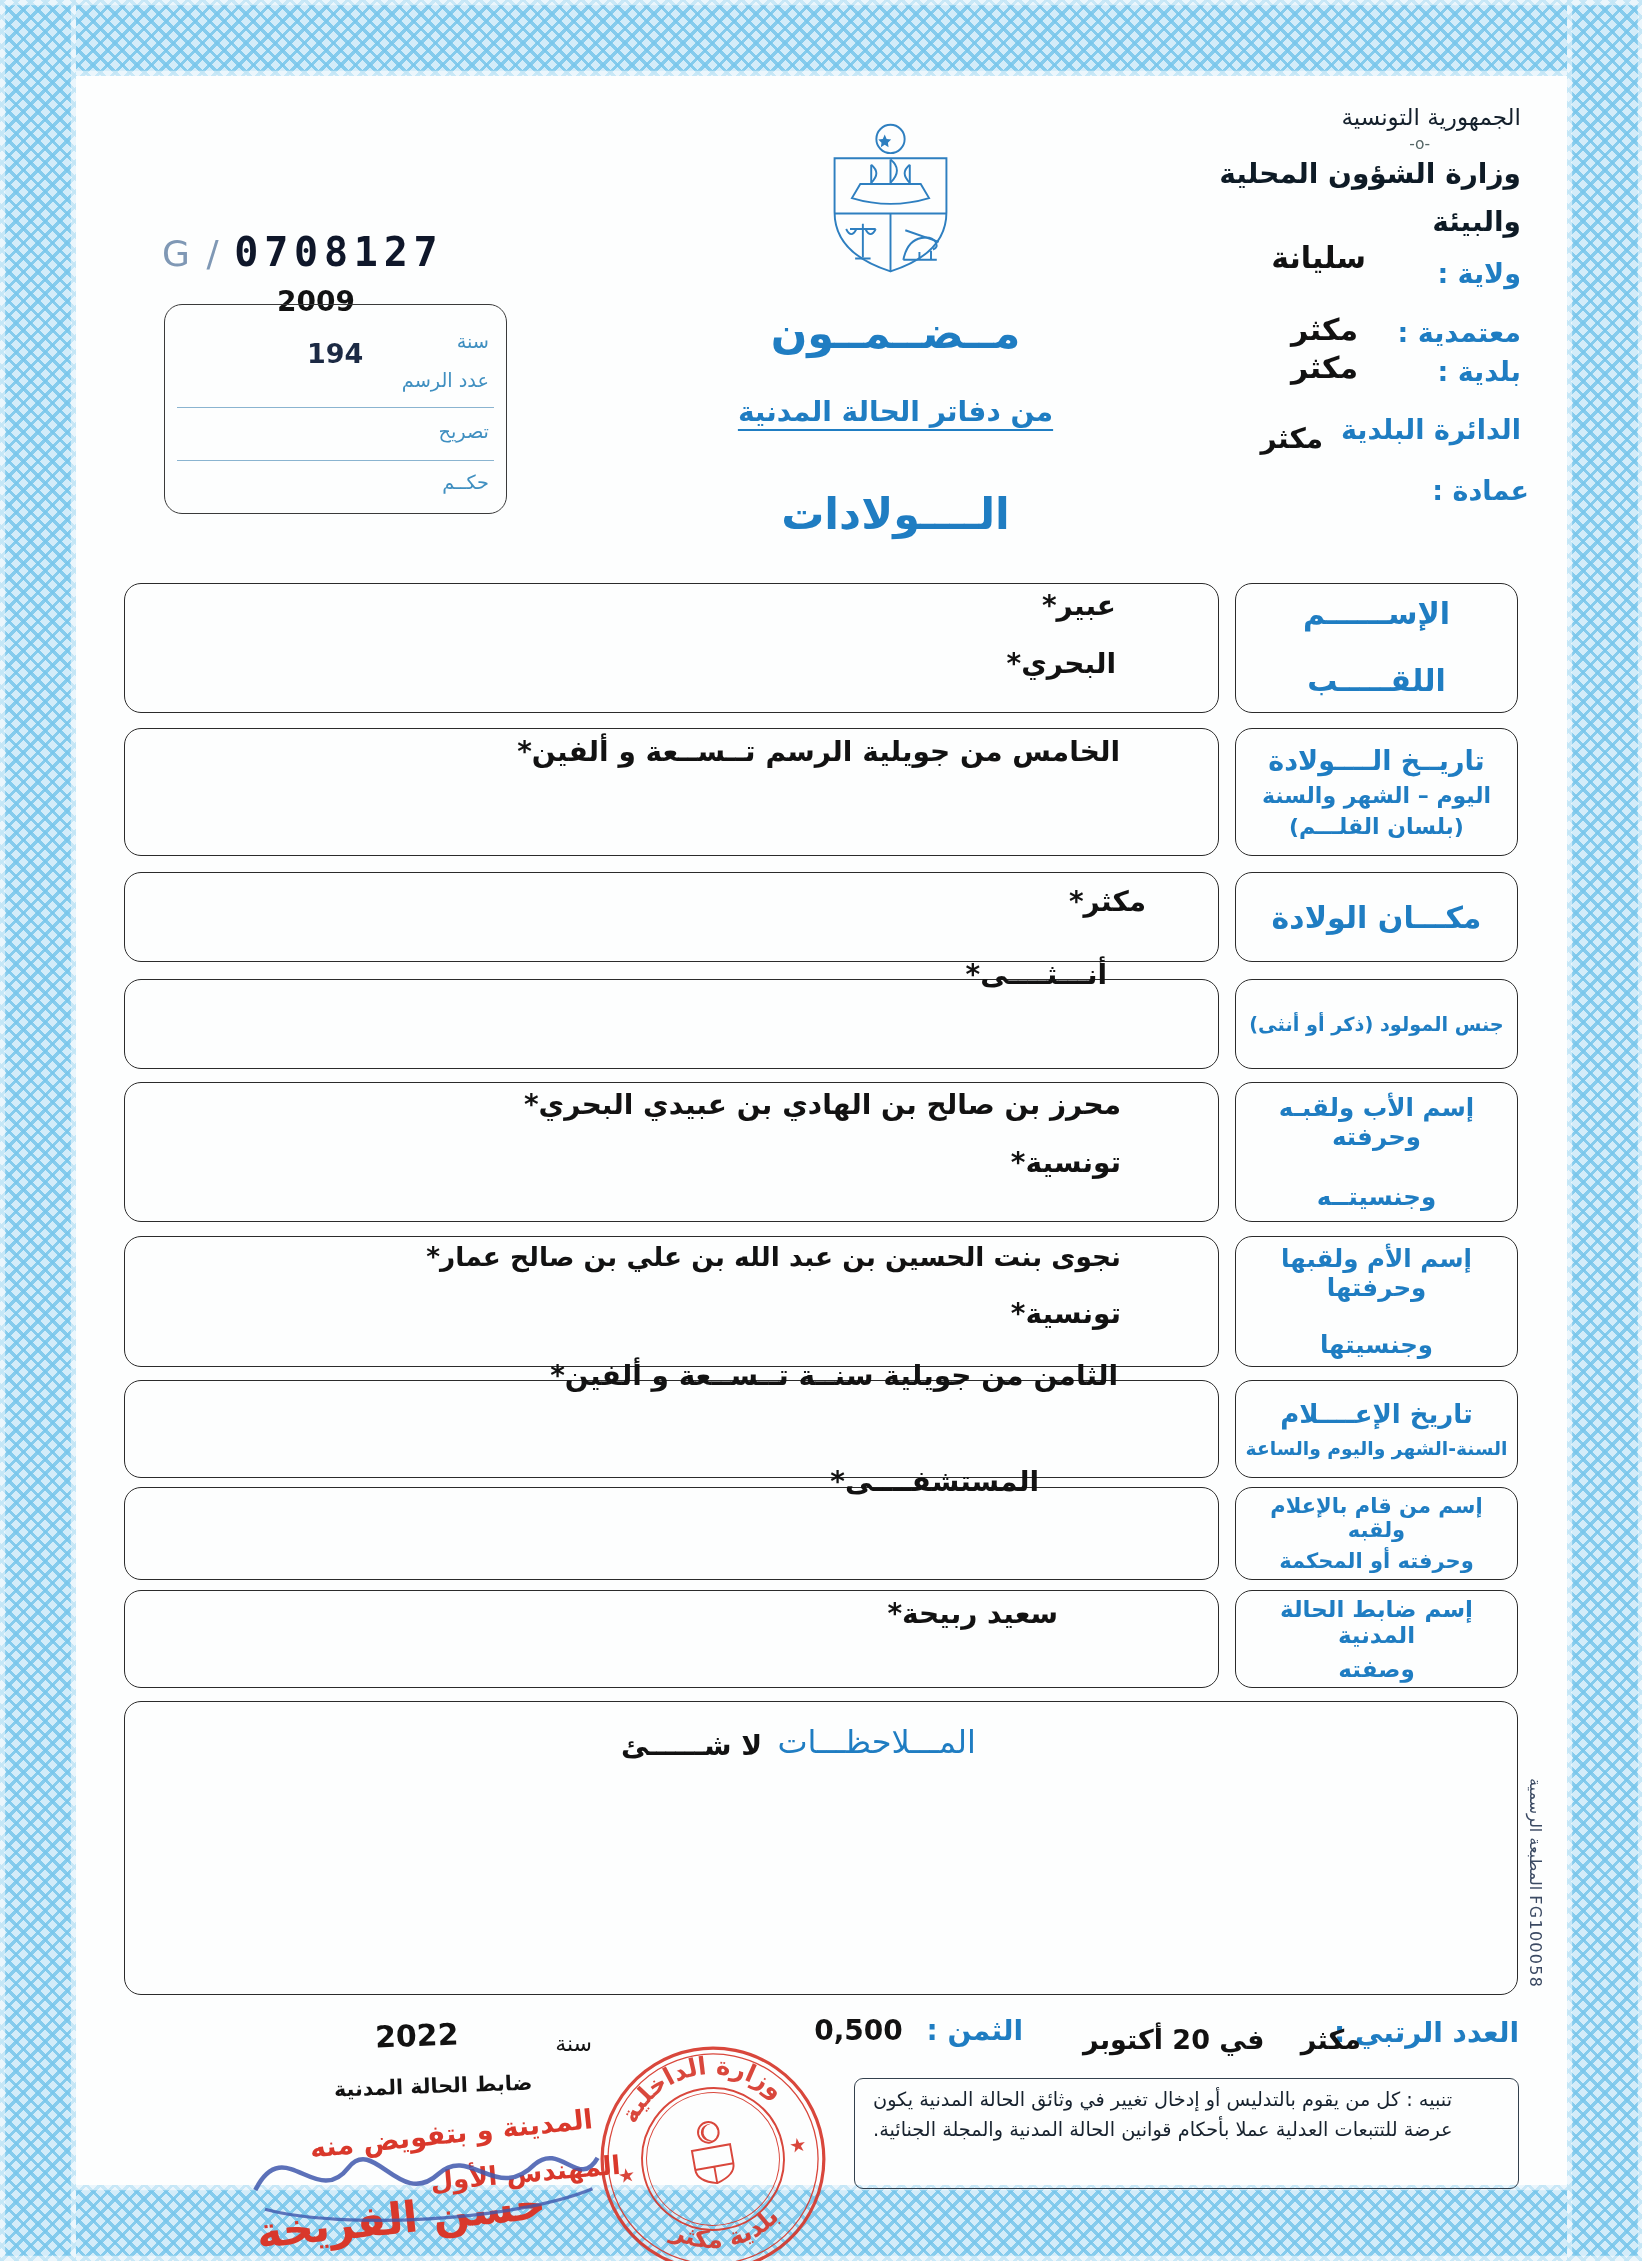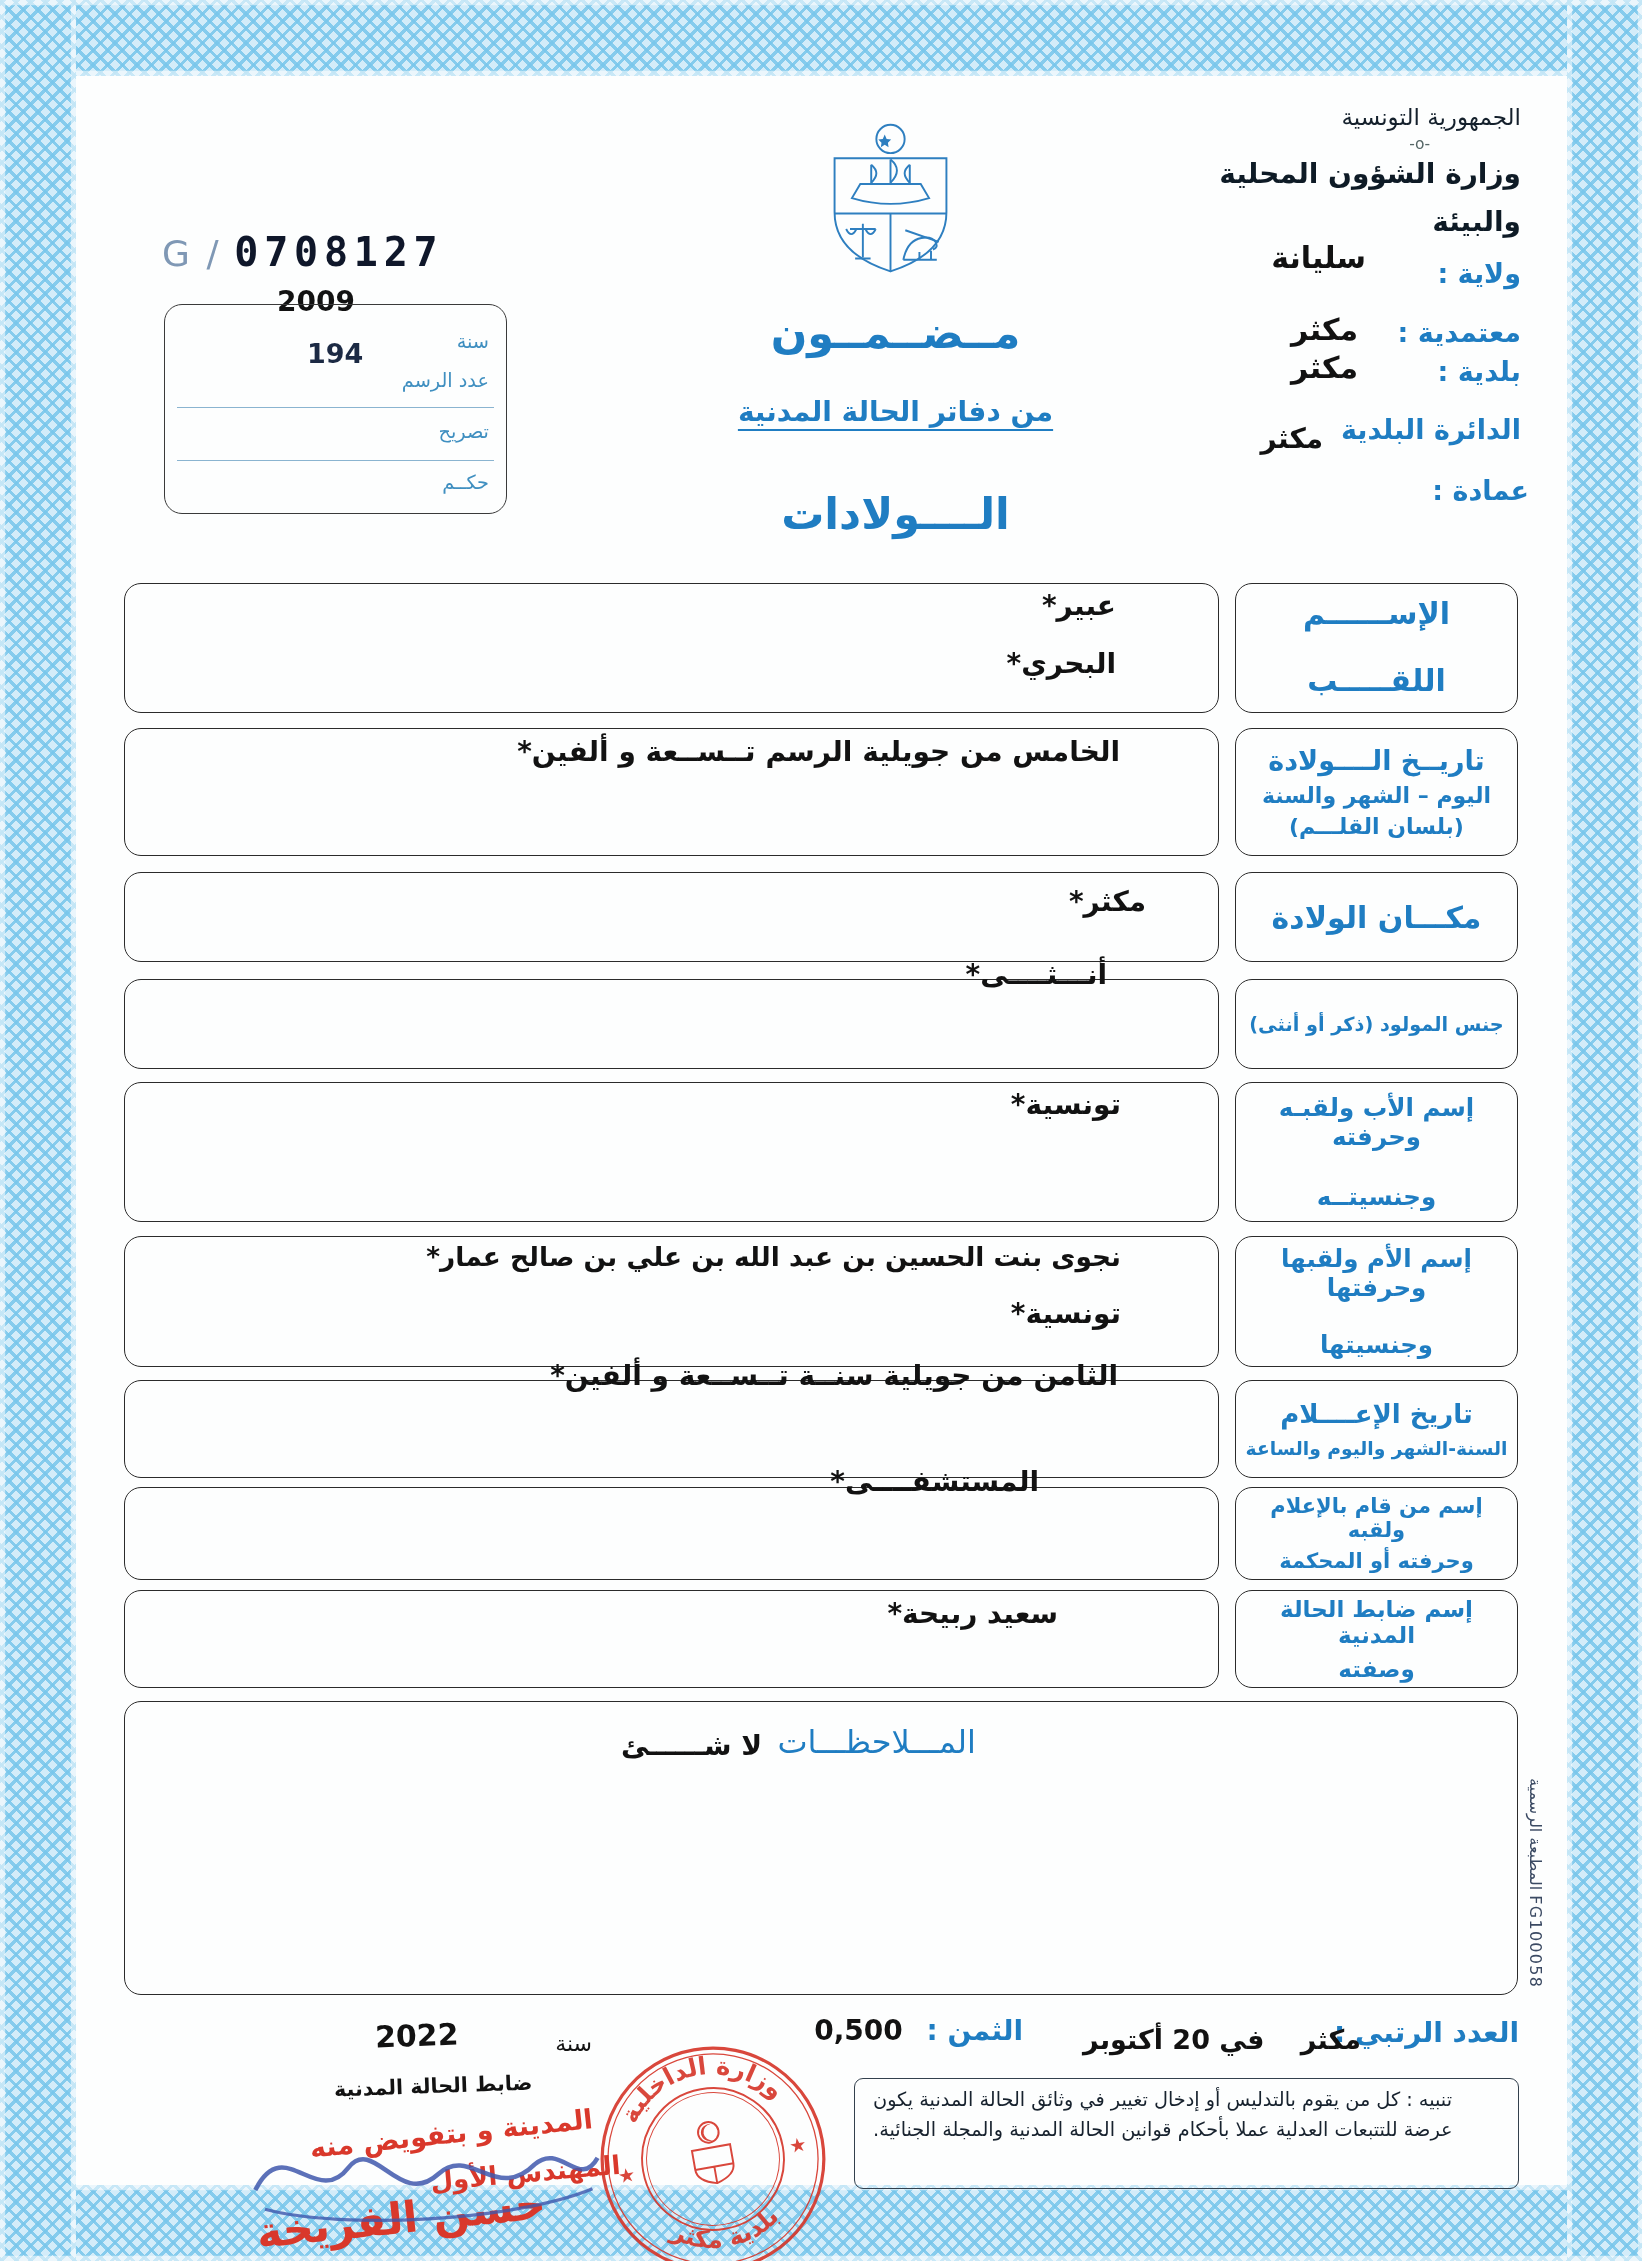--- a/index.html
+++ b/index.html
@@ -168,20 +168,21 @@
     </div>
   </div>
   <div class="lbox">
     <div style="font-size:19.3px">جنس المولود (ذكر أو أنثى)</div>
   </div>
 </div>
 
 <div class="frow" style="top:1082px;height:140px">
   <div class="cbox">
     <div class="vals" style="top:5.2px;right:97px">
+      <div>محرز بن صالح بن الهادي بن عبيدي البحري*</div>
       <div>تونسية*</div>
     </div>
   </div>
   <div class="lbox" style="row-gap:31px">
     <div style="font-size:24.5px">إسم الأب ولقبـه وحرفته</div>
     <div style="font-size:24.5px">وجنسيتــه</div>
   </div>
 </div>
 
 <div class="frow" style="top:1236px;height:131px">

